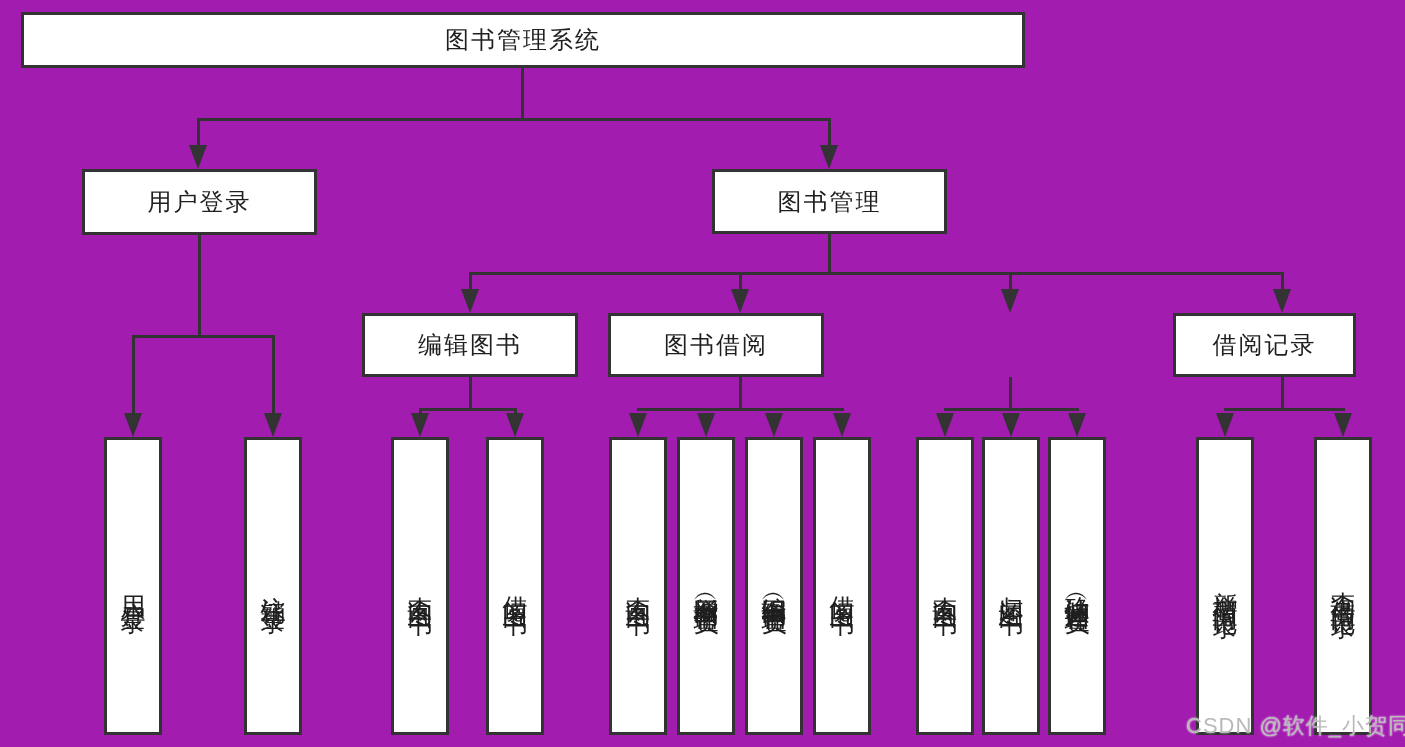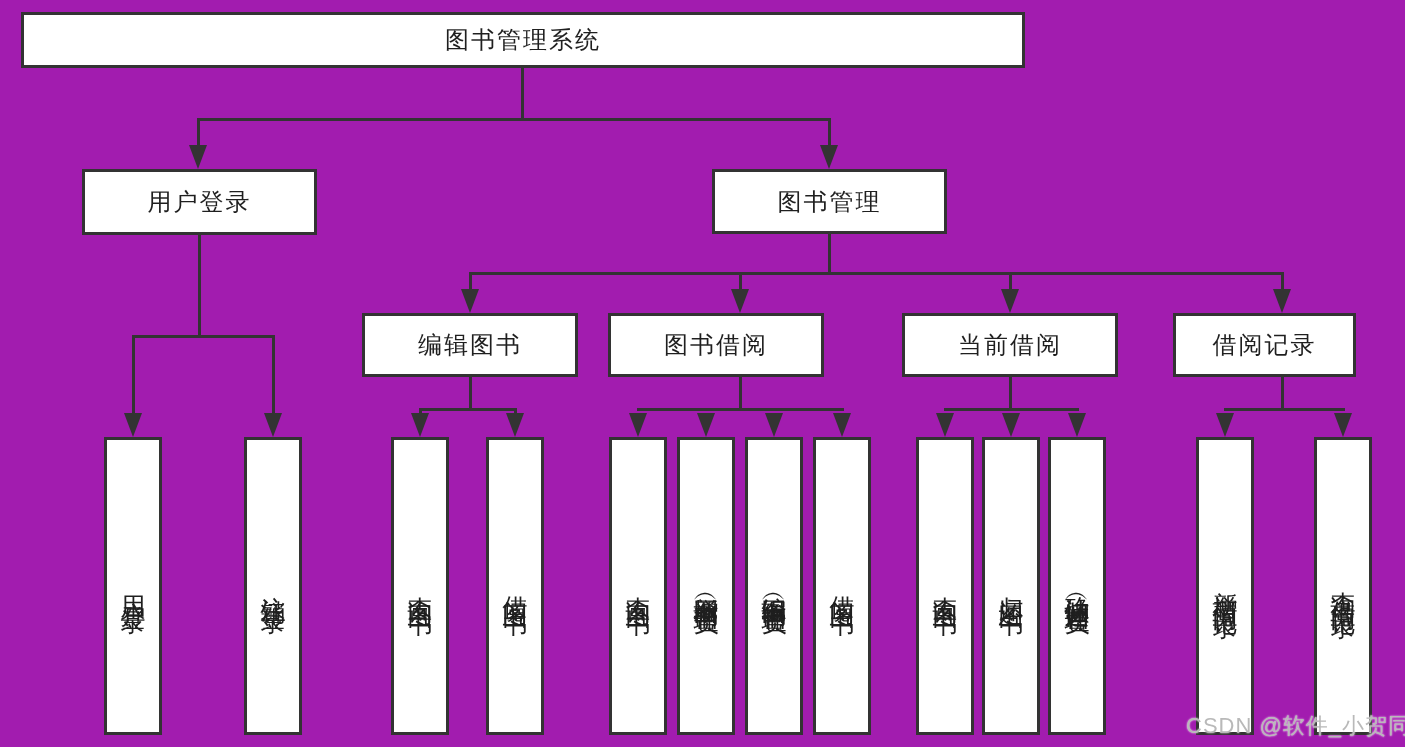--- a/index.html
+++ b/index.html
@@ -130,23 +130,20 @@
   <div class="node" style="left:712px;top:169px;width:235px;height:65px">
     <span class="hlbl">图书管理</span>
   </div>
 
   <div class="node" style="left:362px;top:313px;width:216px;height:64px">
     <span class="hlbl">编辑图书</span>
   </div>
   <div class="node" style="left:608px;top:313px;width:216px;height:64px">
     <span class="hlbl">图书借阅</span>
   </div>
-  <div class="node" style="left:902px;top:313px;width:216px;height:64px">
-    <span class="hlbl">当前借阅</span>
-  </div>
   <div class="node" style="left:1173px;top:313px;width:183px;height:64px">
     <span class="hlbl">借阅记录</span>
   </div>
 
   <div class="node" style="left:104px;top:437px;width:58px;height:298px">
     <span class="vlbl sp4">用户登录</span>
   </div>
   <div class="node" style="left:244px;top:437px;width:58px;height:298px">
     <span class="vlbl sp4">注销登录</span>
   </div>

